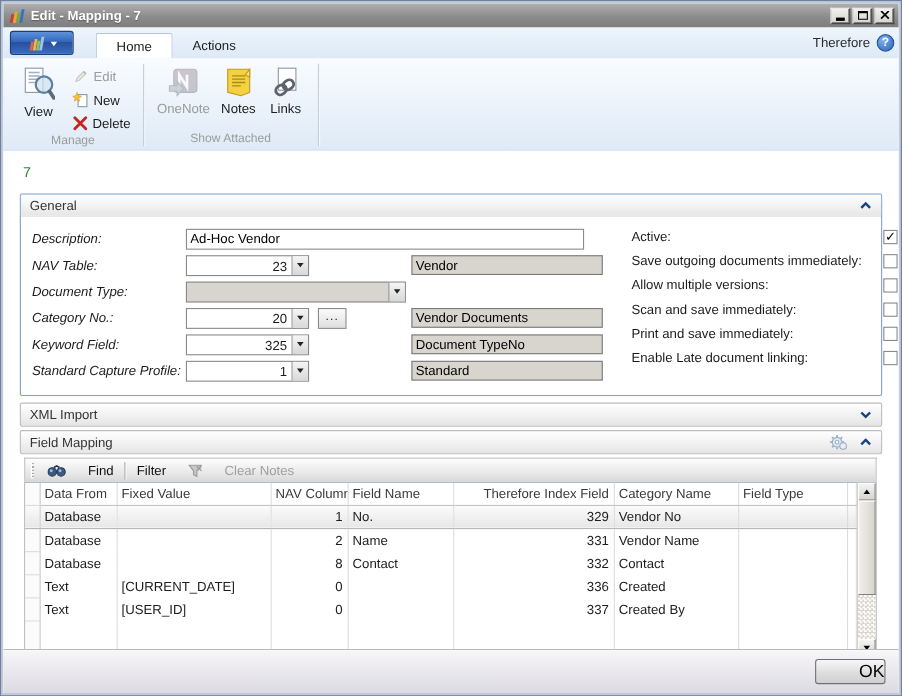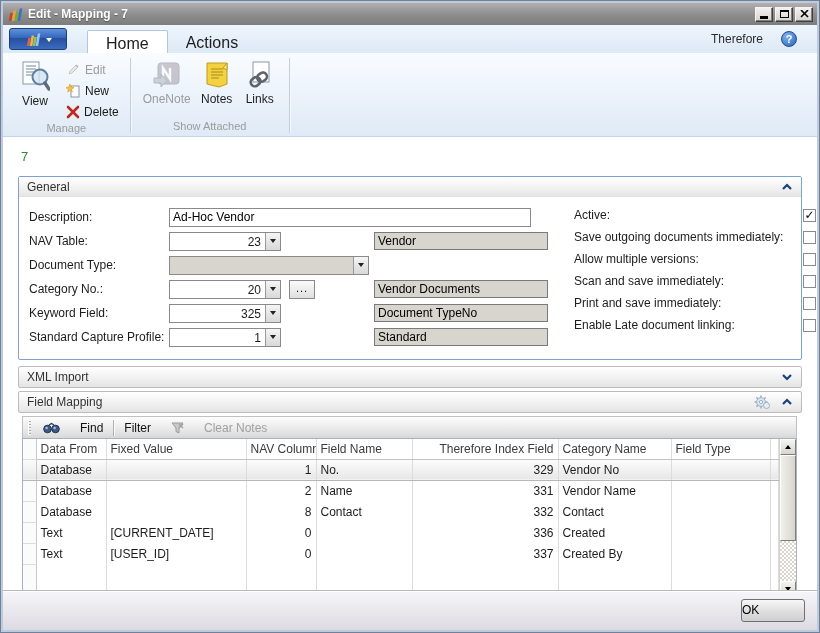--- a/index.html
+++ b/index.html
@@ -16,23 +16,23 @@
   .winbtns { display:flex; gap:2px; }
   .winbtn { width:18px; height:15px; background:linear-gradient(#f2f1ee,#d6d3ce); border:1px solid #404040; border-top-color:#f5f5f5; border-left-color:#f5f5f5; box-shadow:inset -1px -1px 0 #808080; display:flex; align-items:center; justify-content:center; }
   .g-min { width:8px; height:3px; background:#000; margin-top:7px; }
   .g-max { width:9px; height:8px; border:1px solid #000; border-top-width:2px; }
 
   
   .tabrow { height:28px; background:linear-gradient(#eef5fc,#dde9f6); position:relative; display:flex; align-items:flex-end; flex:0 0 auto; }
   .appmenu-btn { position:absolute; left:6px; top:3px; width:58px; height:22px; border-radius:3px; background:linear-gradient(#5e92dc,#3366bb 45%,#274f9c 46%,#3b6cc0); border:1px solid #1e3f75; display:flex; align-items:center; justify-content:center; gap:5px; }
   .appmenu-btn .caret { width:0; height:0; border:3px solid transparent; border-top:4px solid #fff; margin-top:4px; }
   .tabs { display:flex; margin-left:84px; height:23px; }
-  .tab { padding:4px 18px 3px 18px; font-size:16px; color:#1c1c1c; }
+  .tab { padding:4px 18px 3px 18px; font-size:12px; color:#1c1c1c; }
   .tab.active { background:#fff; border:1px solid #b4c6dc; border-bottom:none; border-radius:2px 2px 0 0; }
-  .brand-area { position:absolute; right:20px; top:6px; display:flex; align-items:center; gap:18px; }
+  .brand-area { position:absolute; right:4px; top:6px; display:flex; align-items:center; gap:6px; }
   .brand { color:#2b2b2b; font-size:12px; }
   .help-icon { width:16px; height:16px; border-radius:50%; background:radial-gradient(circle at 35% 30%,#7fb3ef,#2a62b8); border:1px solid #1d4c96; color:#fff; font-weight:bold; font-size:11px; text-align:center; line-height:15px; }
 
   
   .ribbon { height:84px; background:linear-gradient(#f9fcff,#e9f1fa 60%,#dfeaf6); border-bottom:1px solid #c3d5e8; display:flex; flex:0 0 auto; padding-top:2px; }
   .rgroup { display:flex; flex-direction:column; }
   .rgroup-content { flex:1; display:flex; align-items:flex-start; padding:3px 8px 0 8px; }
   .rgroup-label { text-align:center; color:#9b9b9b; font-size:11px; height:17px; line-height:15px; }
   .rsep { width:1px; background:#c5cfda; box-shadow:1px 0 0 #f4f8fc; margin:3px 0; }
   .bigbtn { display:flex; flex-direction:column; align-items:center; width:48px; padding:2px 2px; gap:2px; }
@@ -50,21 +50,21 @@
 
   .fastpanel { margin-top:10px; border:1px solid #7ea2cc; border-radius:2px; background:#fff; }
   .fasthead { height:20px; background:linear-gradient(#ffffff,#eeeeee 70%,#e6e6e6); border-bottom:1px solid #e0e0e0; display:flex; align-items:center; padding:0 8px; }
   .fasthead .ft-title { flex:1; font-size:12px; color:#333; }
   .fastbar { margin-top:6px; border:1px solid #bcbcbc; border-radius:2px; height:22px; background:linear-gradient(#ffffff,#ededed 70%,#e4e4e4); display:flex; align-items:center; padding:0 8px; }
   .fastbar .ft-title { flex:1; font-size:12px; color:#333; }
   .gear { margin-right:10px; }
 
   .general-content { position:relative; height:162px; padding:10px 0 0 10px; }
   .frow { display:flex; align-items:center; height:20px; margin-bottom:4px; position:relative; }
-  .flabel { width:140px; font-size:12px; color:#1c1c1c; }
+  .flabel { width:140px; font-size:12px; color:#1c1c1c;font-style:italic; }
   .text-input { width:362px; height:19px; border:1px solid #8a8a8a; font-family:inherit; font-size:12px; padding:0 3px; background:#fff; color:#000; }
   .combo { display:flex; width:112px; height:19px; border:1px solid #8a8a8a; background:#fff; }
   .combo.wide { width:200px; }
   .combo.disabled { background:#d8d5ce; }
   .combo-val { flex:1; text-align:right; padding:2px 4px 0 3px; font-size:12px; overflow:hidden; }
   .dd-btn { width:15px; background:linear-gradient(#f5f5f5,#d8d8d8); border-left:1px solid #9a9a9a; display:flex; align-items:center; justify-content:center; }
   .dd-arrow { width:0; height:0; border:3px solid transparent; border-top:4px solid #222; margin-top:3px; }
   .assist-btn { width:26px; height:19px; margin-left:8px; border:1px solid #8a8a8a; background:linear-gradient(#fbfbfb,#dfdfdf); font-size:11px; letter-spacing:1px; text-align:center; line-height:14px; color:#111; }
   .display-box { position:absolute; left:345px; top:1px; width:174px; height:18px; background:#d8d5ce; border:1px solid #7a7a7a; font-size:12px; padding:1px 3px; color:#000; overflow:hidden; }
 
@@ -94,21 +94,21 @@
   
   .vscroll { width:17px; background:#f2f1ec; display:flex; flex-direction:column; border-left:1px solid #d0d0d0; }
   .sbtn { height:16px; background:linear-gradient(#f4f3f0,#d8d5ce); border:1px solid; border-color:#fdfdfd #7f7f7f #7f7f7f #fdfdfd; display:flex; align-items:center; justify-content:center; }
   .sb-track { flex:1; background:repeating-conic-gradient(#ffffff 0 25%,#d9d5cc 0 50%) 0 0/4px 4px; }
   .sb-thumb { height:86px; background:linear-gradient(90deg,#f1efe9,#d8d5ce); border:1px solid; border-color:#fdfdfd #7f7f7f #7f7f7f #fdfdfd; }
   .tri-up { width:0; height:0; border:3px solid transparent; border-bottom:4px solid #000; margin-top:-3px; }
   .tri-down { width:0; height:0; border:3px solid transparent; border-top:4px solid #000; margin-bottom:-3px; }
 
   
   .footer { height:40px; flex:0 0 auto; background:linear-gradient(#f6f5f8,#dddbe2); border-top:1px solid #b9b9b9; box-shadow:inset 0 1px 0 #ffffff; display:flex; align-items:center; justify-content:flex-end; padding:0 12px; }
-  .ok-btn { width:64px; height:23px; background:linear-gradient(#f7f7f7,#dcdcdc 60%,#d0d0d0); border:1px solid #707070; border-radius:3px; font-size:12px; font-family:inherit; color:#000; text-align:left; line-height:21px; }
+  .ok-btn { width:64px; height:23px; background:linear-gradient(#f7f7f7,#dcdcdc 60%,#d0d0d0); border:1px solid #707070; border-radius:3px; font-size:16px; font-family:inherit; color:#000; text-align:right; line-height:21px; }
 
   .chev { display:inline-block; }
 </style>
 </head>
 <body>
 
 <div class="window">
 
   <div class="titlebar">
     <svg class="app-icon" viewBox="0 0 16 16">

